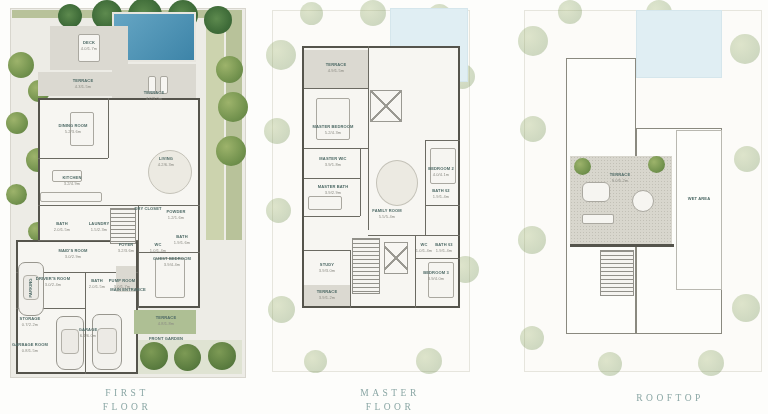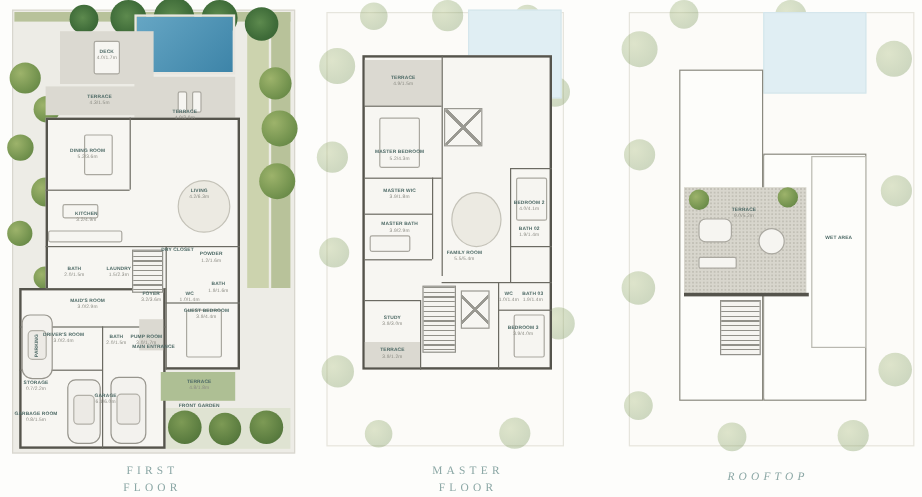--- a/index.html
+++ b/index.html
@@ -357,17 +357,17 @@
   </div>
 
   <div class="caption" style="left:57px;top:387px;width:140px;">
     <span>FIRST</span><br>
     <span>FLOOR</span>
   </div>
   <div class="caption" style="left:320px;top:387px;width:140px;">
     <span>MASTER</span><br>
     <span>FLOOR</span>
   </div>
-  <div class="caption" style="left:570px;top:392px;width:140px;font-style:italic;">
+  <div class="caption" style="left:600px;top:392px;width:140px;">
     <span>ROOFTOP</span>
   </div>
 
 </div>
 
 </body></html>

